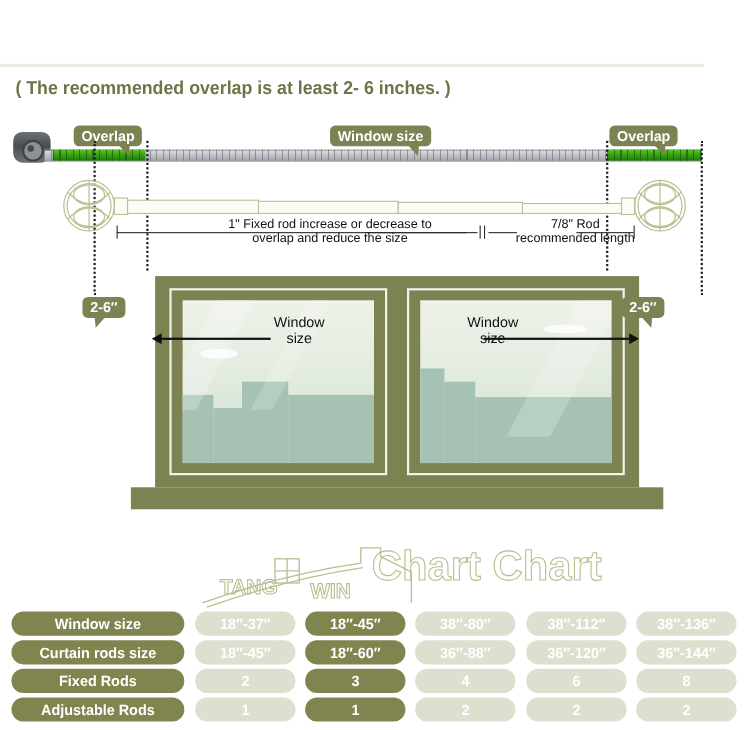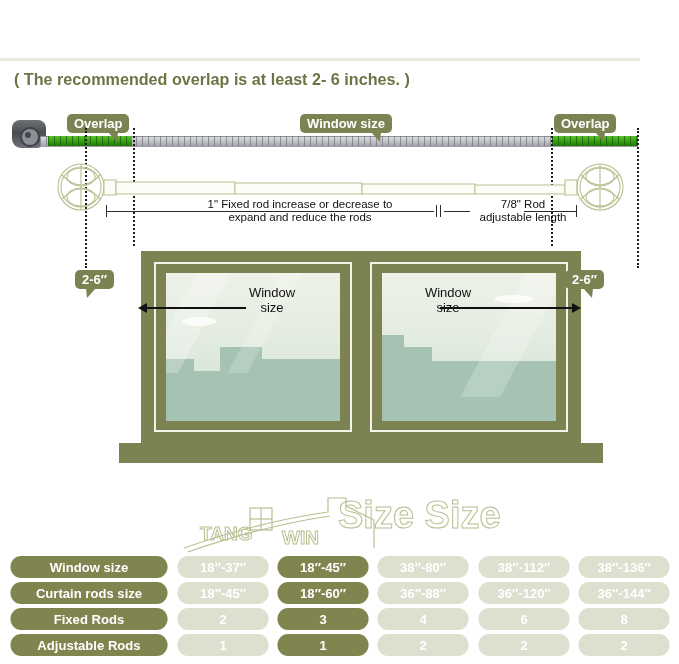--- a/index.html
+++ b/index.html
@@ -215,25 +215,25 @@
   <div class="dimcap" style="left:106px;top:205px;height:12px;"></div>
   <div class="dimline" style="left:332px;top:211px;width:102px;"></div>
   <div class="dimcap" style="left:436px;top:205px;height:12px;"></div>
   <div class="dimcap" style="left:440px;top:205px;height:12px;"></div>
   <div class="dimline" style="left:444px;top:211px;width:26px;"></div>
   <div class="dimline" style="left:524px;top:211px;width:52px;"></div>
   <div class="dimcap" style="left:576px;top:205px;height:12px;"></div>
 
   <div class="dimtext" style="left:178px;top:198px;width:244px;">
     <div>1" Fixed rod  increase or decrease to</div>
-    <div>expand and reduce the rods</div>
+    <div>overlap and reduce the size</div>
   </div>
   <div class="dimtext" style="left:462px;top:198px;width:122px;">
     <div>7/8" Rod</div>
-    <div>adjustable length</div>
+    <div>recommended length</div>
   </div>
 
   <div class="win-frame" style="left:141px;top:251px;width:440px;height:192px;"></div>
 
   <div class="win-frame" style="left:119px;top:443px;width:484px;height:20px;"></div>
 
   <div class="win-inner-border" style="left:154px;top:262px;width:198px;height:170px;"></div>
   <div class="glass" style="left:166px;top:273px;width:174px;height:148px;">
     <div class="bldg" style="left:0;top:86px;width:28px;height:62px;"></div>
     <div class="bldg" style="left:28px;top:98px;width:26px;height:50px;"></div>
@@ -283,21 +283,21 @@
         <path d="M10 60 Q84 34 152 24"></path>
         <rect x="72" y="16" width="22" height="22"></rect>
         <line x1="83" y1="16" x2="83" y2="38"></line>
         <line x1="72" y1="27" x2="94" y2="27"></line>
       </g>
       <g fill="none" stroke="#b9bf90" stroke-width="1" font-family="Liberation Sans, sans-serif">
         <text x="22" y="48" font-size="19" font-weight="bold" fill="none" stroke="#b9bf90">TANG</text>
         <text x="104" y="52" font-size="19" font-weight="bold" fill="none" stroke="#b9bf90">WIN</text>
       </g>
     </svg>
-    <div class="logo-text">Size Size</div>
+    <div class="logo-text">Chart Chart</div>
   </div>
 
   <div class="table">
     <div class="trow">
       <div class="cell label">Window size</div>
       <div class="cell val">18″-37″</div>
       <div class="cell val hl">18″-45″</div>
       <div class="cell val">38″-80″</div>
       <div class="cell val">38″-112″</div>
       <div class="cell val">38″-136″</div>

